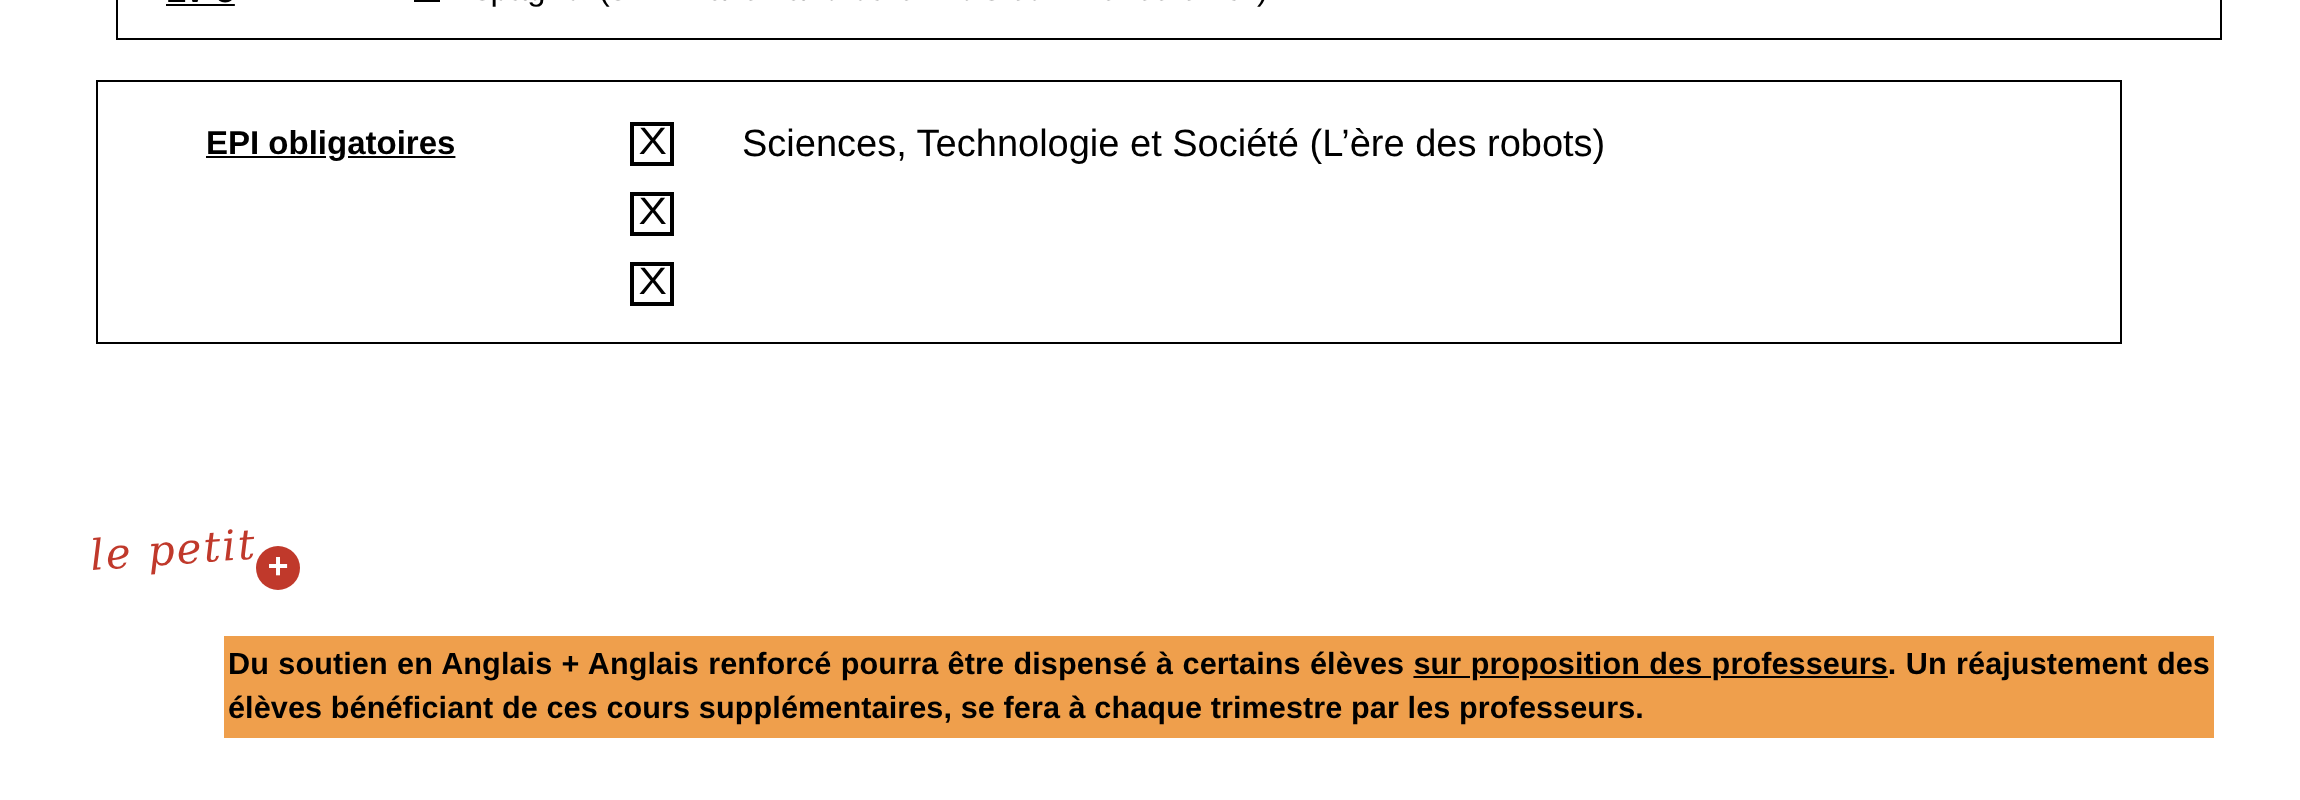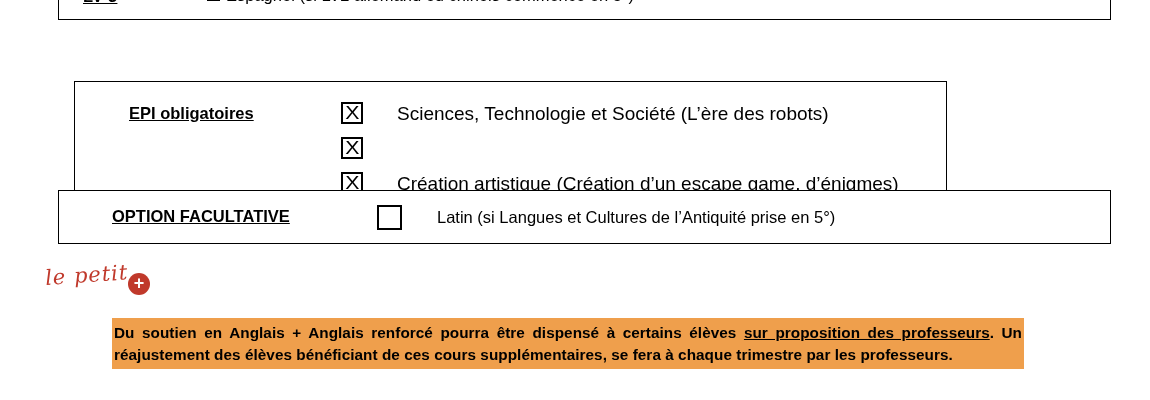--- a/index.html
+++ b/index.html
@@ -58,25 +58,24 @@
   .lv3-text {
     position: absolute;
     left: 167px;
     top: 27px;
     font-size: 16.5px;
     white-space: nowrap;
   }
 
   
   .box-epi {
-    left: 74px;
+    left: 48px;
     top: 40px;
-    width: 873px;
+    width: 1013px;
     height: 132px;
-    margin-top: 41px;
   }
   .epi-label {
     position: absolute;
     left: 54px;
     top: 22px;
     font-size: 16.5px;
     font-weight: bold;
     text-decoration: underline;
     white-space: nowrap;
   }
@@ -180,21 +179,21 @@
     line-height: 21px;
     text-align: center;
     font-family: "Liberation Sans", sans-serif;
   }
 
   
   .note {
     position: absolute;
     left: 112px;
     top: 318px;
-    width: 912px;
+    width: 995px;
     background: #ef9f4c;
     font-size: 15.3px;
     font-weight: bold;
     line-height: 1.42;
     text-align: justify;
     padding: 4px 2px 4px 2px;
     box-sizing: border-box;
     letter-spacing: 0.05px;
   }
   .note u {
@@ -225,29 +224,23 @@
     <div class="epi-row" style="top:55px;">
       <div class="epi-checkbox">
         <span>X</span>
       </div>
     </div>
 
     <div class="epi-row" style="top:90px;">
       <div class="epi-checkbox">
         <span>X</span>
       </div>
-      <div class="epi-text">Création artistique (Création d’un escape game, d’énigmes)</div>
     </div>
   </div>
 
-  <div class="box box-option">
-    <div class="option-label">OPTION FACULTATIVE </div>
-    <div class="option-checkbox"></div>
-    <div class="option-text">Latin (si Langues et Cultures de l’Antiquité prise en 5°)</div>
-  </div>
 
   <div class="logo">
     <div class="logo-script">le petit</div>
     <div class="logo-plus">+</div>
   </div>
 
   <div class="note">
     <span>Du soutien en Anglais + Anglais renforcé pourra être dispensé à certains élèves </span><u>sur proposition des professeurs</u><span>. Un réajustement des élèves bénéficiant de ces cours supplémentaires, se fera à chaque trimestre par les professeurs.</span>
   </div>
 

